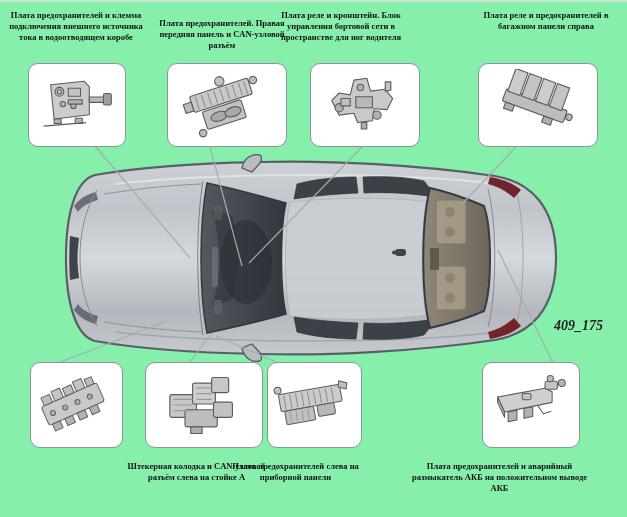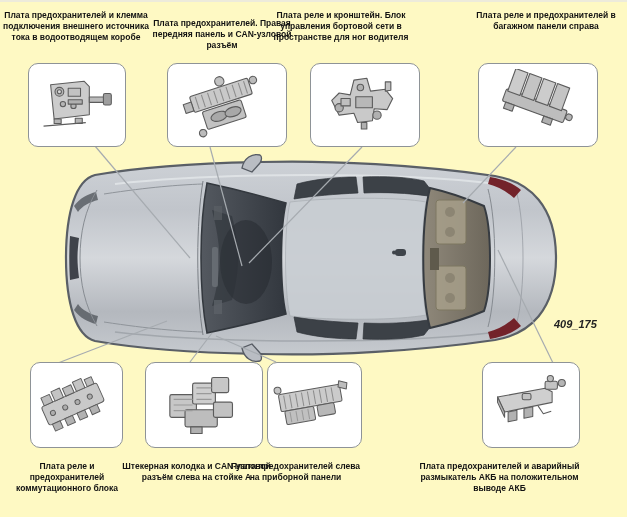--- a/index.html
+++ b/index.html
@@ -1,30 +1,30 @@
 <!DOCTYPE html>
 <html><head>
 <meta charset="utf-8">
 <style>
   html,body{margin:0;padding:0;background:#ffffff;}
   .stage{
-    position:relative;width:627px;height:517px;background:#fef9c3;overflow:hidden;
-    font-family:Liberation Sans, sans-serif;
+    position:relative;width:627px;height:517px;background:#86efac;overflow:hidden;
+    font-family:Liberation Serif, serif;
   }
   .scan-artifact{position:absolute;left:0;top:0;width:627px;height:2px;background:#e6e6e6;opacity:.7;}
   .callout-label{
     position:absolute;text-align:center;font-weight:bold;font-size:8.5px;line-height:11px;color:#121212;
   }
   .callout-box{
     position:absolute;background:#fff;border:1.5px solid #8e9397;border-radius:10px;
     display:flex;align-items:center;justify-content:center;box-sizing:border-box;
   }
   .callout-box svg{display:block;}
   .ref-number{
-    position:absolute;font-weight:bold;font-style:italic;font-size:11px;color:#222;
+    position:absolute;font-weight:bold;font-style:italic;font-size:14px;color:#222;
   }
   .overlay-svg{position:absolute;left:0;top:0;}
 </style>
 </head>
 <body>
 
 <div class="stage">
 
   <div class="scan-artifact"></div>
 
@@ -238,20 +238,19 @@
         <rect x="66" y="12" width="14" height="9" rx="2" fill="#c4c4c4"></rect>
         <circle cx="85" cy="14" r="4" fill="#b5b5b5"></circle>
         <circle cx="72" cy="9" r="3.5" fill="#bdbdbd"></circle>
         <path d="M24 47 L24 58 L34 56 L34 45 Z" fill="#b2b2b2"></path>
         <path d="M42 43 L42 54 L52 52 L52 41 Z" fill="#b2b2b2"></path>
         <path d="M58 40 l6 9 9 -3" fill="none"></path>
       </g>
     </svg>
   </div>
 
-  <div class="callout-label" style="left:4px;top:461px;width:126px;">Плата реле и предохранителей коммутационного блока</div>
   <div class="callout-label" style="left:119px;top:461px;width:155px;">Штекерная колодка и CAN-узловой разъём слева на стойке А</div>
   <div class="callout-label" style="left:228px;top:461px;width:135px;">Плата предохранителей слева на приборной панели</div>
   <div class="callout-label" style="left:412px;top:461px;width:175px;">Плата предохранителей и аварийный размыкатель АКБ на положительном выводе АКБ</div>
 
   <div class="ref-number" style="left:554px;top:318px;">409_175</div>
 
 </div>
 
 </body></html>

